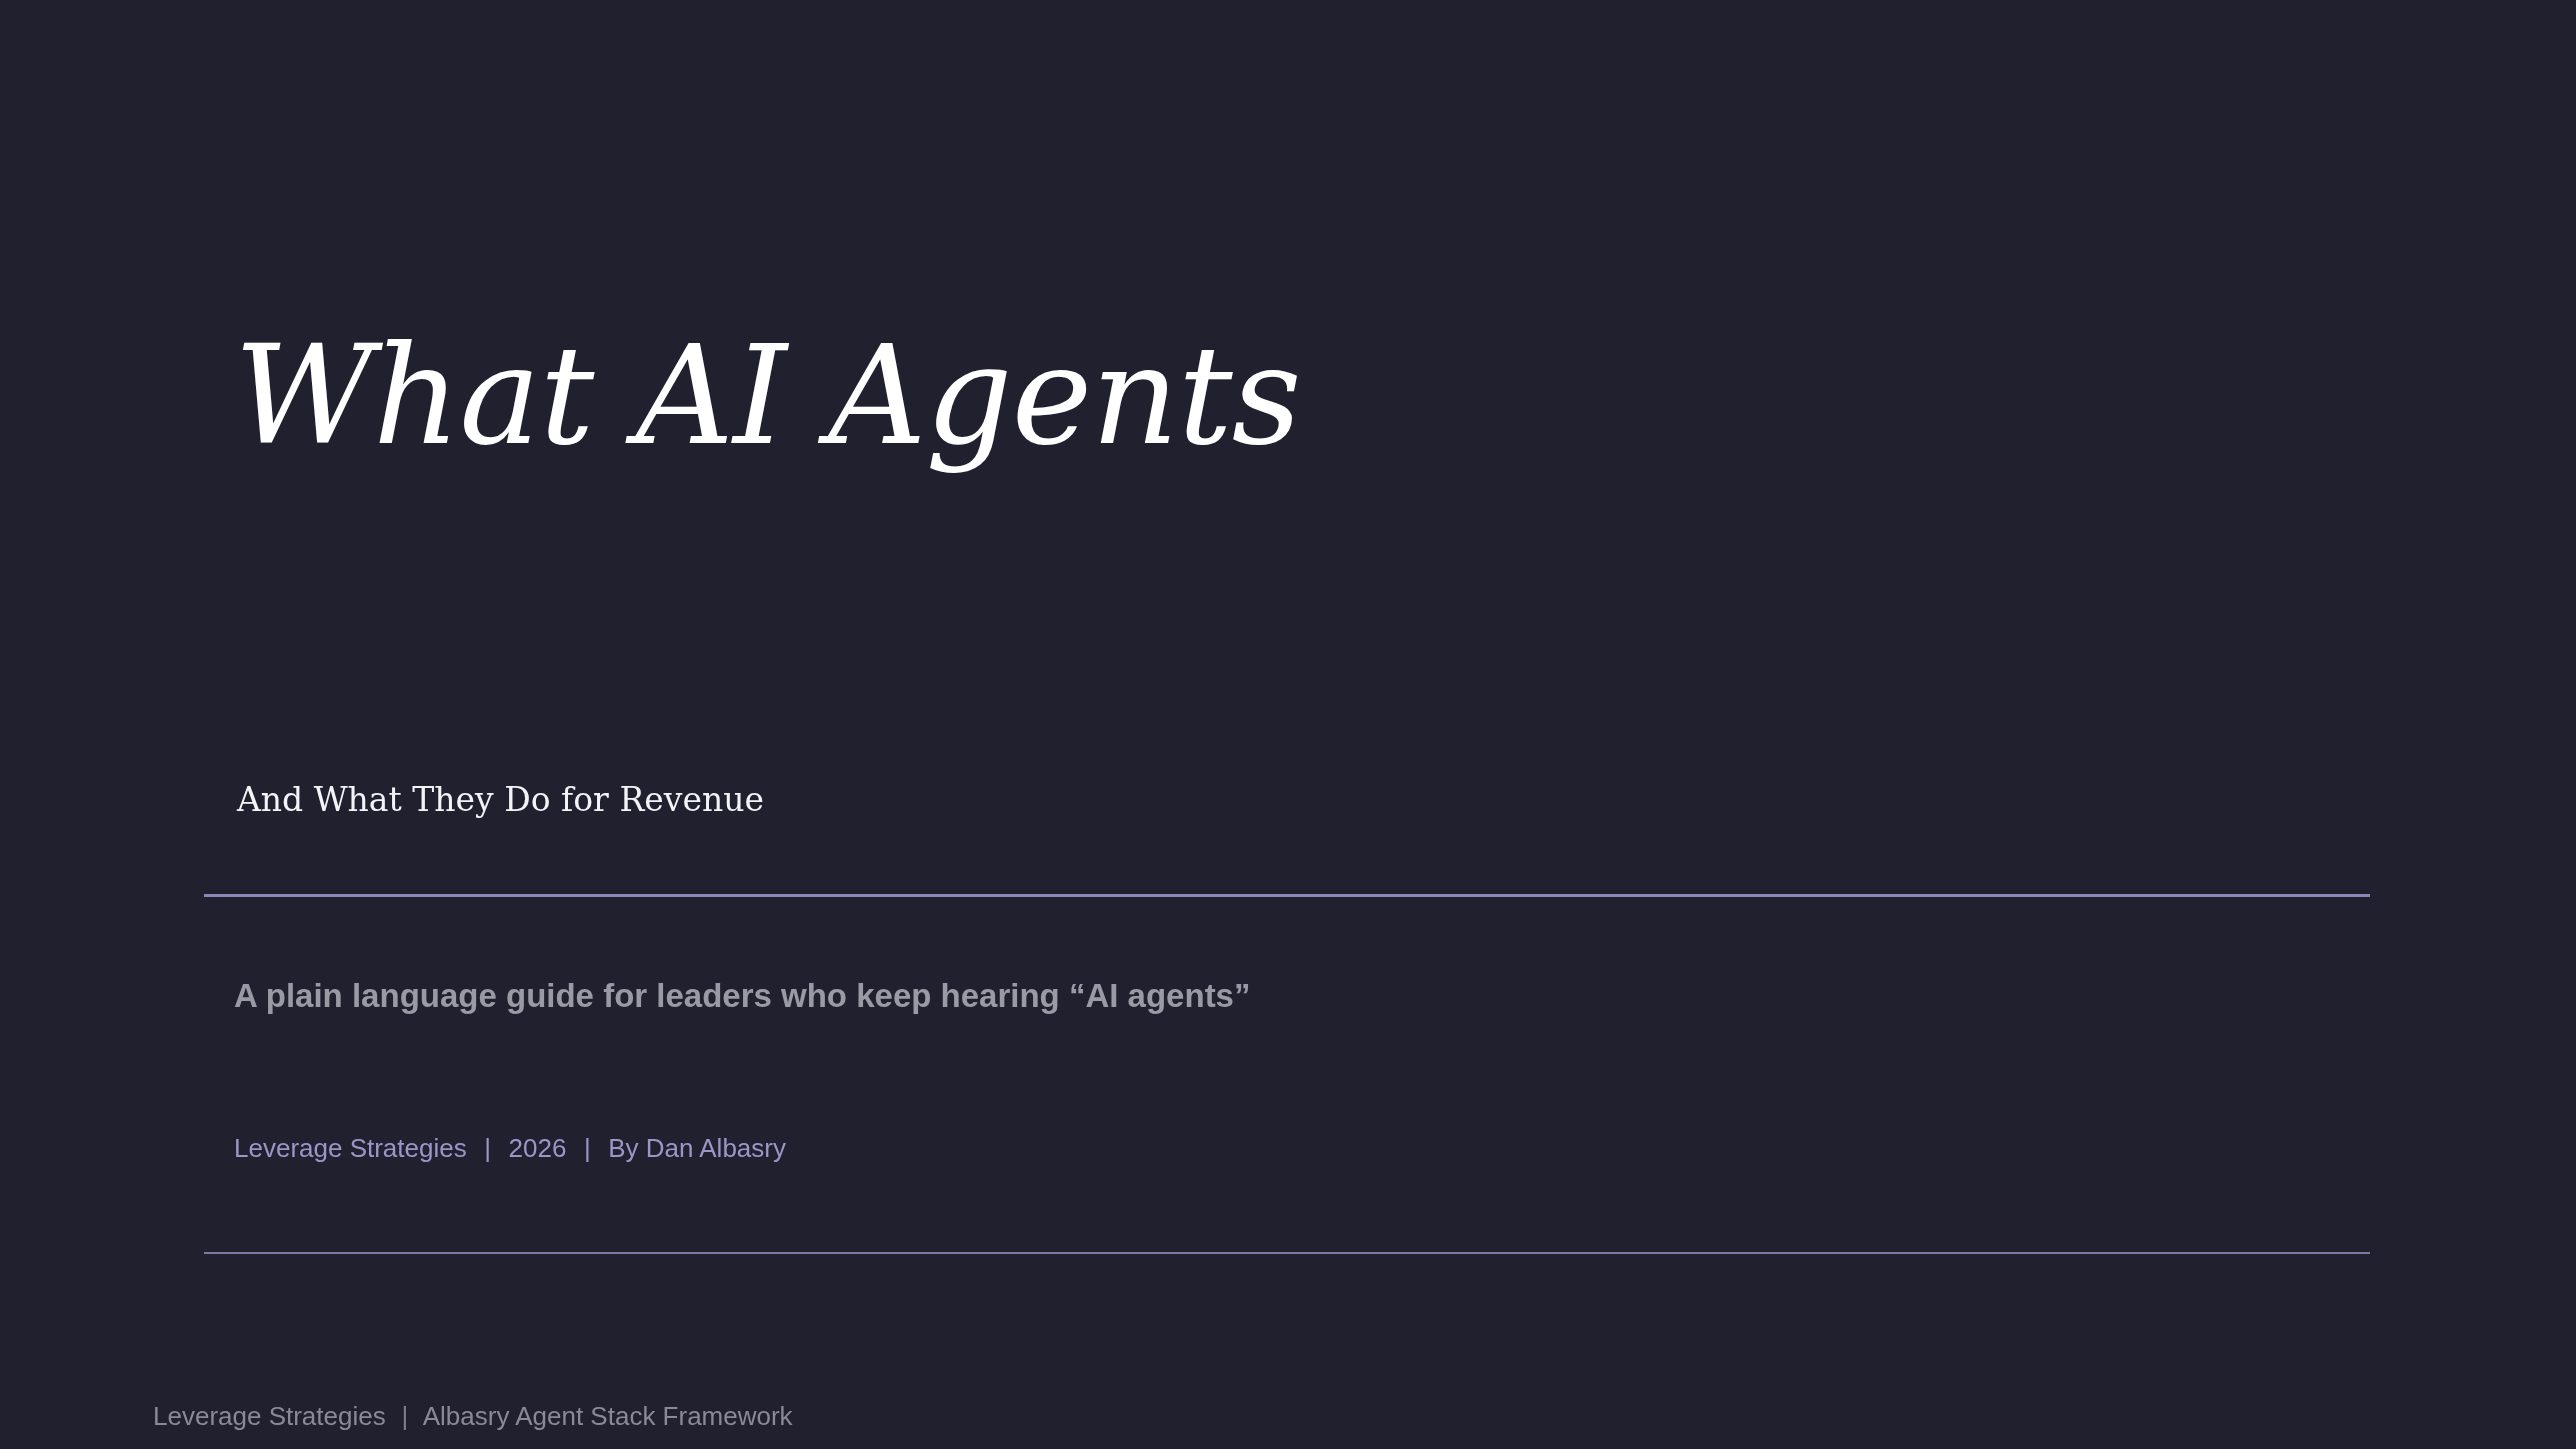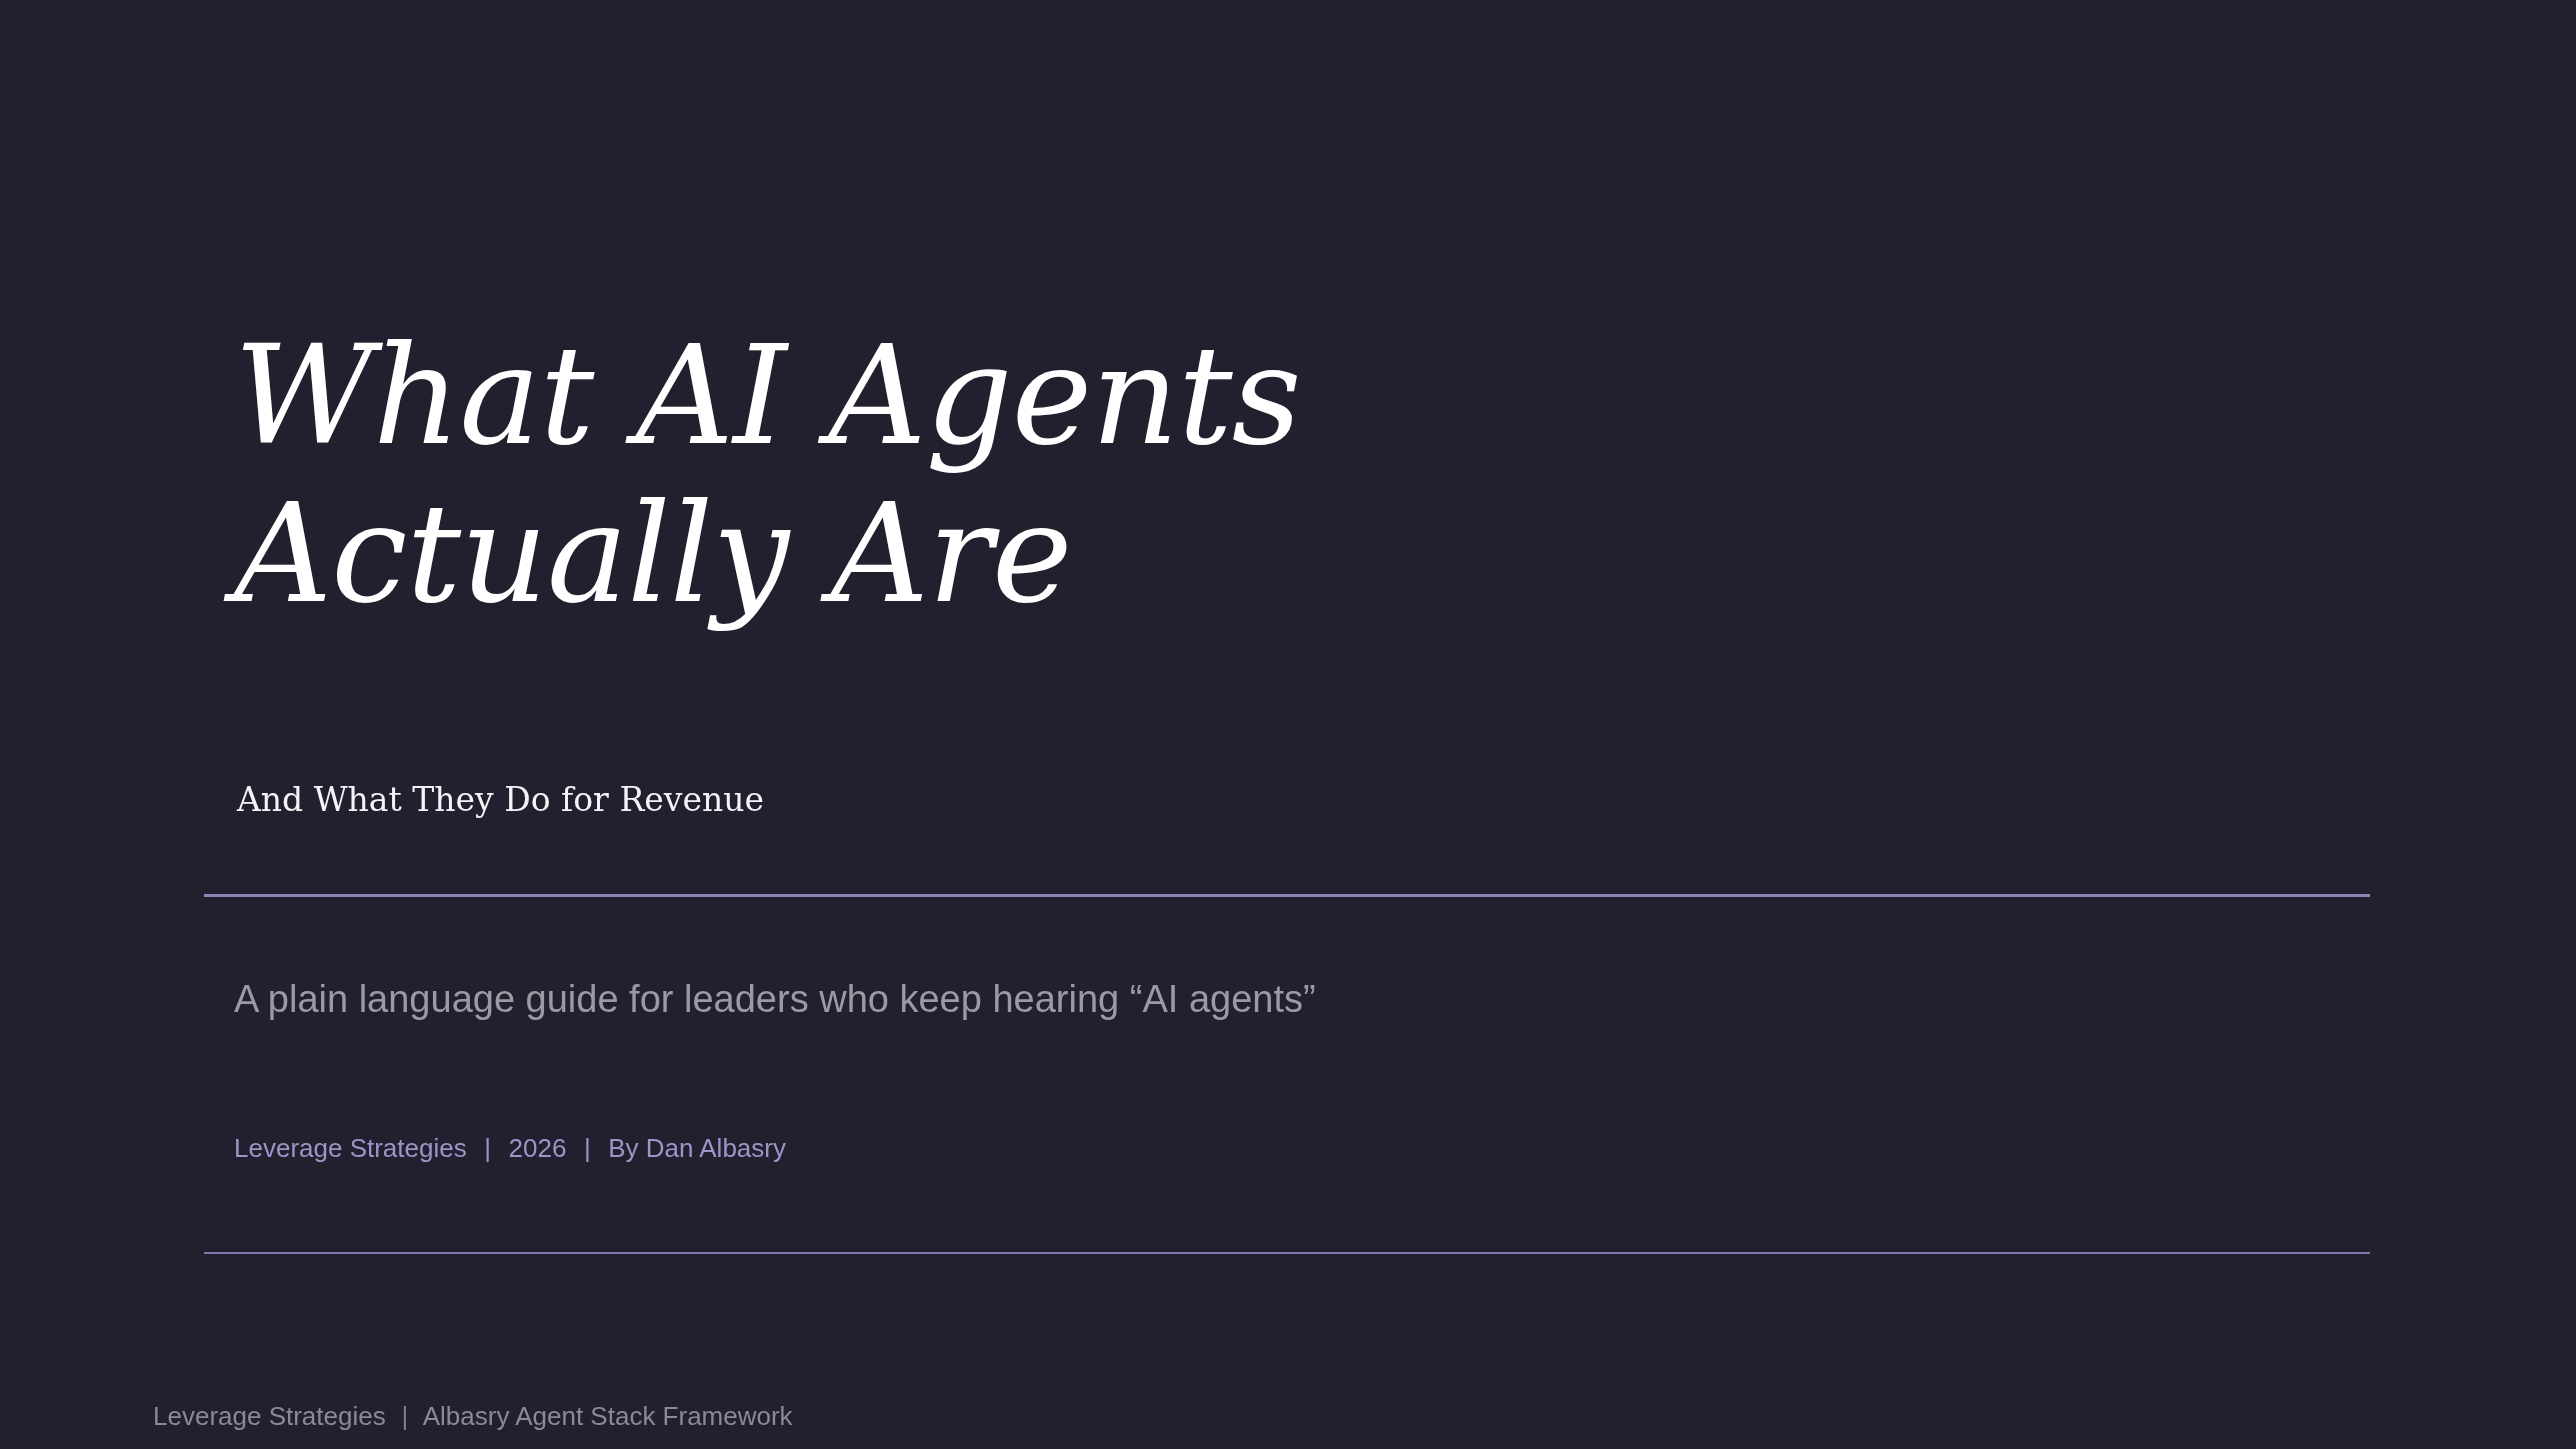--- a/index.html
+++ b/index.html
@@ -67,24 +67,24 @@
   }
   .rule-top  { top: 878px; }
   .rule-bot  { top: 1236px; height: 1.7px; background: #7F77A8; }
 
   
   .lead {
     position: absolute;
     left: 234px;
     top: 955px;
     font-family: "Liberation Sans", sans-serif;
-    font-size: 38px;
+    font-size: 33px;
     line-height: 1.52;
     color: #9A9AA4;
-    font-weight: 400;
+    font-weight: 700;
     white-space: nowrap;
   }
   .lead-line { display: block; }
 
   
   .byline {
     position: absolute;
     left: 234px;
     top: 1116px;
     font-family: "Liberation Sans", sans-serif;
@@ -116,21 +116,20 @@
     color: #7E7D8B;
   }
 </style>
 </head>
 <body>
 
 <div class="slide">
 
   <div class="title-block">
     <div class="title-line">What AI Agents</div>
-    <div class="title-line">Actually Are</div>
   </div>
 
   <div class="subtitle">And What They Do for Revenue</div>
 
   <div class="rule rule-top"></div>
 
   <div class="lead">
     <span class="lead-line">A plain language guide for leaders who keep hearing “AI agents”</span>
   </div>
 

